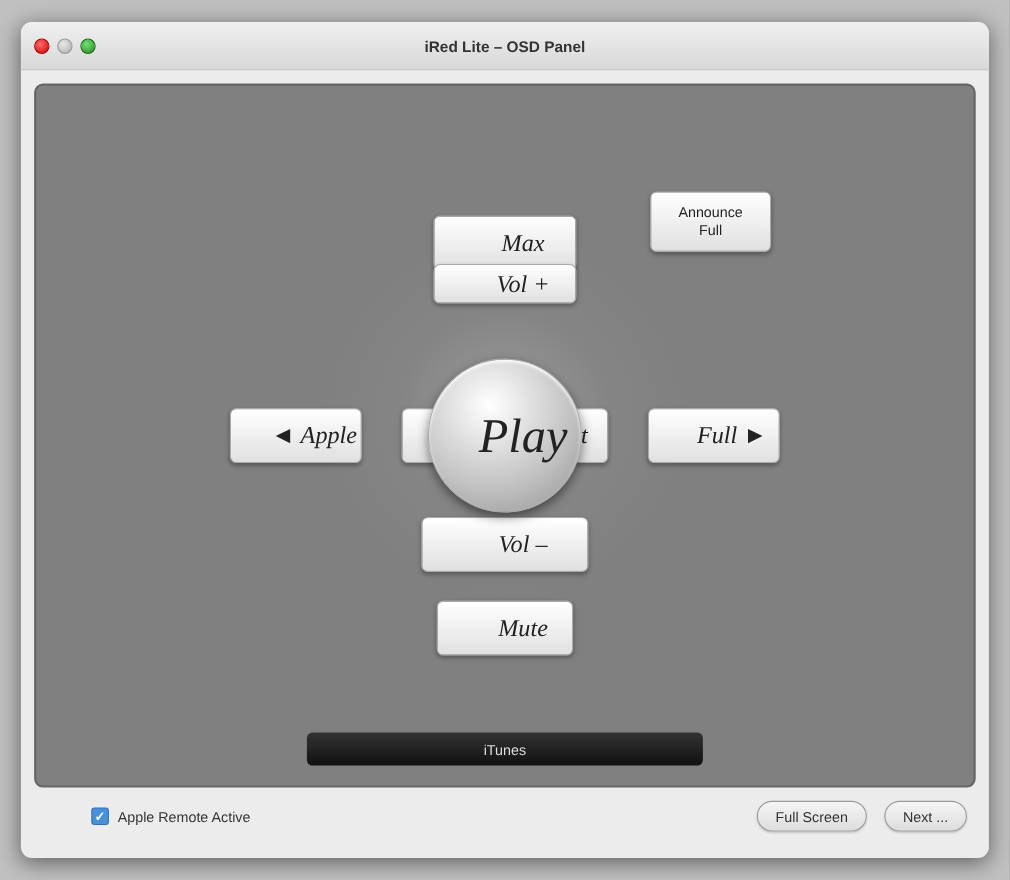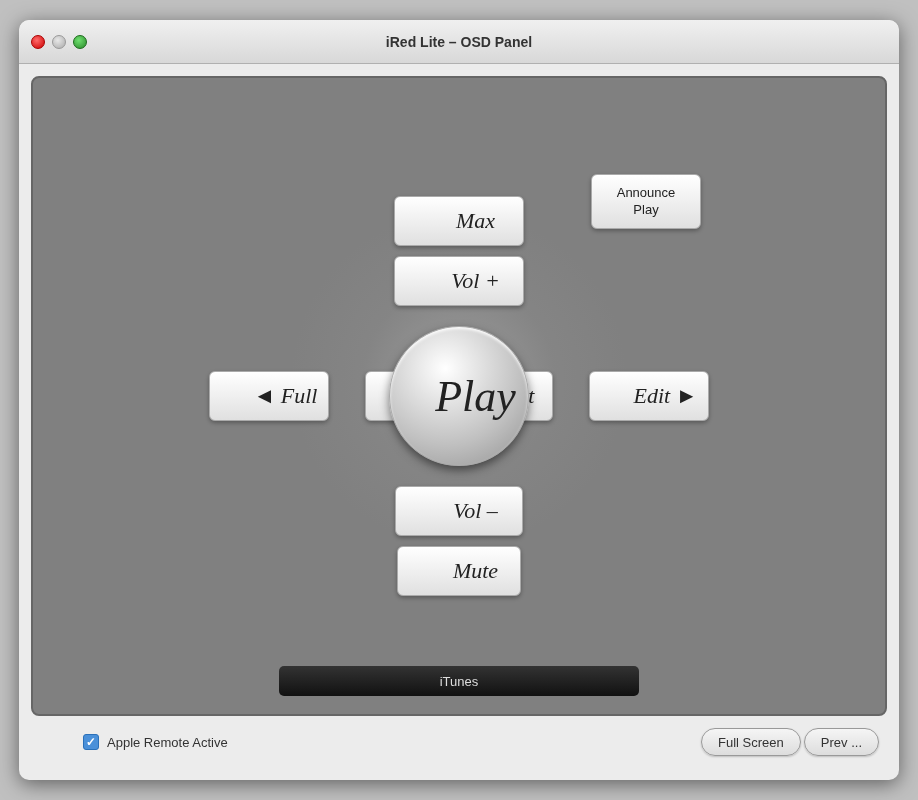--- a/index.html
+++ b/index.html
@@ -129,43 +129,43 @@
     .btn-max {
       width: 130px;
       height: 50px;
       top: 40px;
       left: 50%;
       transform: translateX(-50%);
     }
 
     .btn-vol-plus {
       width: 130px;
-      height: 50px;
-      top: 100px;
+      height: 36px;
+      top: 84px;
       left: 50%;
       transform: translateX(-50%);
     }
 
     .btn-play {
       width: 140px;
       height: 140px;
       border-radius: 50%;
       top: 50%;
       left: 50%;
       transform: translate(-50%, -50%);
       font-size: 42px;
       background: radial-gradient(circle at 40% 30%, #ffffff, #c0c0c0 60%, #909090);
       box-shadow: 0 4px 10px rgba(0,0,0,0.5), inset 0 2px 3px rgba(255,255,255,0.9);
       z-index: 10;
     }
 
     .btn-vol-minus {
-      width: 128px;
-      height: 50px;
-      bottom: 100px;
+      width: 152px;
+      height: 50px;
+      bottom: 116px;
       left: 50%;
       transform: translateX(-50%);
     }
 
     .btn-mute {
       width: 124px;
       height: 50px;
       bottom: 40px;
       left: 50%;
       transform: translateX(-50%);
@@ -272,21 +272,21 @@
     }
 
     .apple-remote-label {
       font-size: 13px;
       color: #333;
     }
 
     .bottom-buttons {
       margin-left: auto;
       display: flex;
-      gap: 3px;
+      gap: 16px;
     }
 
     .system-btn {
       height: 28px;
       padding: 0 16px;
       background: linear-gradient(to bottom, #f5f5f5, #ddd);
       border: 1px solid #999;
       border-radius: 14px;
       font-size: 13px;
       color: #333;
@@ -316,35 +316,35 @@
 
   <div class="content">
 
     <div class="osd-panel">
 
       <div class="circular-bg"></div>
 
       <div class="button-grid">
 
         <button class="osd-btn btn-announce" style="white-space:pre-line; font-family: -apple-system, Arial, sans-serif; font-style:normal; font-size:13px; font-weight:500; position:absolute; top:18px; right:18px; width:110px; height:55px;">Announce
-Play</button>
+Full</button>
 
         <button class="osd-btn btn-max script-font">Max</button>
 
         <button class="osd-btn btn-vol-plus script-font">Vol +</button>
 
-        <button class="osd-btn btn-album-left script-font">◄ Full</button>
+        <button class="osd-btn btn-album-left script-font">◄ Apple</button>
 
         <button class="osd-btn btn-prev script-font">Prev</button>
 
         <button class="osd-btn btn-play script-font" style="font-size:44px;">Play</button>
 
         <button class="osd-btn btn-next script-font">Next</button>
 
-        <button class="osd-btn btn-album-right script-font">Edit ►</button>
+        <button class="osd-btn btn-album-right script-font">Full ►</button>
 
         <button class="osd-btn btn-vol-minus script-font">Vol –</button>
 
         <button class="osd-btn btn-mute script-font">Mute</button>
 
       </div>
 
       <div class="itunes-bar">
         <span>iTunes</span>
       </div>
@@ -353,19 +353,19 @@
 
     <div class="bottom-bar">
 
       <div class="apple-remote-section">
         <div class="checkbox"></div>
         <span class="apple-remote-label">Apple Remote Active</span>
       </div>
 
       <div class="bottom-buttons">
         <button class="system-btn">Full Screen</button>
-        <button class="system-btn">Prev ...</button>
+        <button class="system-btn">Next ...</button>
       </div>
 
     </div>
 
   </div>
 </div>
 
 </body></html>

